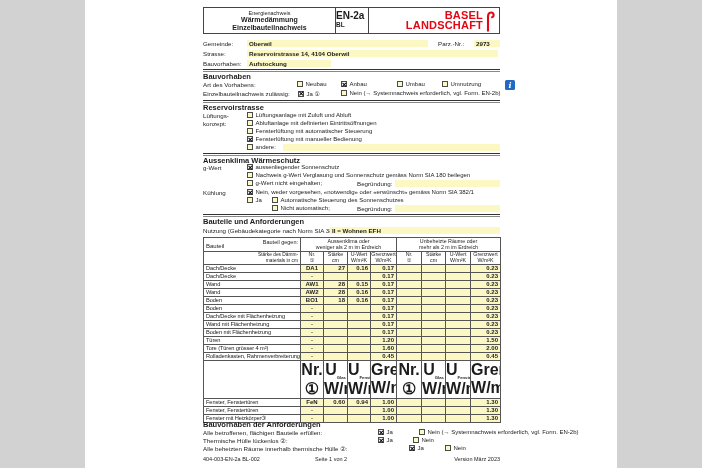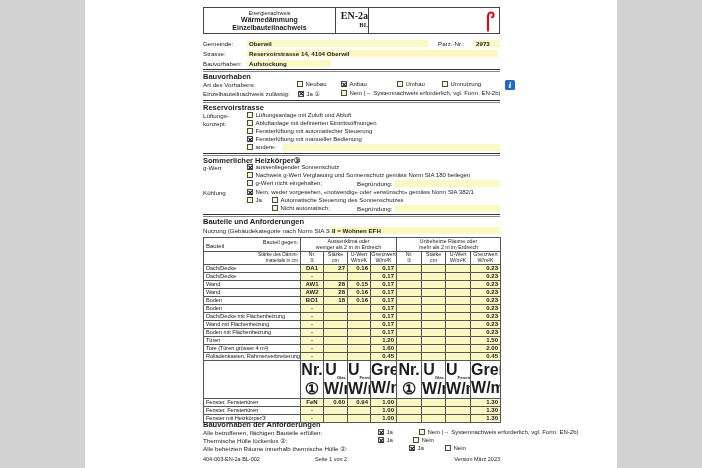--- a/index.html
+++ b/index.html
@@ -14,21 +14,21 @@
   .content{position:absolute;left:118px;top:0;width:297px;height:468px;}
 
   .rule{position:absolute;left:0;width:297px;height:3px;border-top:1px solid #333;border-bottom:1px solid #888;}
   .h{position:absolute;left:0;font-size:7.5px;font-weight:bold;white-space:nowrap;}
 
   
   .hbox{position:absolute;left:0;top:7px;width:297px;height:27px;border:1px solid #444;display:flex;}
   .hbox .t1{width:132px;border-right:1px solid #444;text-align:center;padding-top:2px;}
   .hbox .t1 .small{font-size:5.5px;}
   .hbox .t1 .big{font-size:7px;font-weight:bold;line-height:8px;}
-  .hbox .t2{width:33px;border-right:1px solid #444;text-align:right;padding-top:3px;font-family:Liberation Serif, serif;}
+  .hbox .t2{width:33px;border-right:1px solid #444;text-align:left;padding-top:3px;}
   .hbox .t2 .code{font-size:10px;font-weight:bold;line-height:10px;}
   .hbox .t2 .reg{font-size:6.5px;font-weight:bold;}
   .hbox .t3{flex:1;display:flex;align-items:center;justify-content:flex-end;padding-right:4px;}
   .logo-txt{text-align:right;color:var(--red);font-weight:bold;font-size:11px;line-height:9.5px;letter-spacing:0.2px;}
   .logo-staff{margin-left:2px;}
 
   .row{position:absolute;left:0;width:310px;height:8px;font-size:6px;white-space:nowrap;}
   .lbl{position:absolute;top:0;font-size:6.2px;}
   .opt{position:absolute;top:0;display:flex;align-items:center;}
   .opt .txt{font-size:6px;margin-left:2.5px;}
@@ -74,20 +74,24 @@
     <div class="t1">
       <div class="small">Energienachweis</div>
       <div class="big">Wärmedämmung</div>
       <div class="big">Einzelbauteilnachweis</div>
     </div>
     <div class="t2">
       <div class="code">EN-2a</div>
       <div class="reg">BL</div>
     </div>
     <div class="t3">
+      <div class="logo-txt">
+        <div>BASEL</div>
+        <div>LANDSCHAFT</div>
+      </div>
       <svg class="logo-staff" width="10" height="22" viewBox="0 0 10 22">
         <path d="M3 21.5 V7 Q3 2.5 6 2.5 Q8.6 2.5 8.6 5 Q8.6 7.4 6.2 7.2" fill="none" stroke="#e30613" stroke-width="2.1"></path>
       </svg>
     </div>
   </div>
 
   <div class="row" style="top:40px">
     <span class="lbl" style="left:0">Gemeinde:</span>
     <span class="yf" style="left:44px;width:181px">
             <span class="v">Oberwil</span>
@@ -182,21 +186,21 @@
     <span class="opt" style="left:44px">
             <span class="cb" data-checked="false"></span>
             <span class="txt">andere:</span>
           </span>
     <span class="yf" style="left:80px;width:217px">
             <span class="v"></span>
           </span>
   </div>
 
   <div class="rule" style="top:153px"></div>
-  <div class="h" style="top:156px">Sommerlicher Heizkörper③</div>
+  <div class="h" style="top:156px">Aussenklima Wärmeschutz</div>
 
   <div class="row" style="top:164px">
     <span class="lbl" style="left:0">g-Wert</span>
     <span class="opt" style="left:44px">
             <span class="cb" data-checked="true"></span>
             <span class="txt">aussenliegender Sonnenschutz</span>
           </span>
   </div>
   <div class="row" style="top:172px">
     <span class="opt" style="left:44px">

